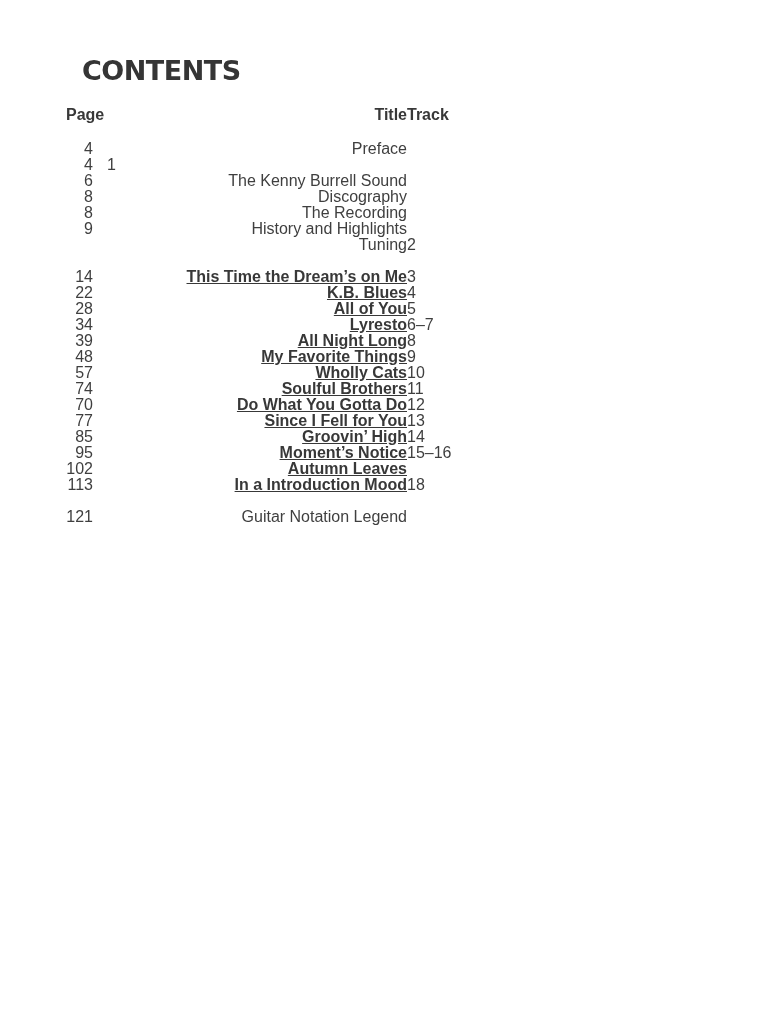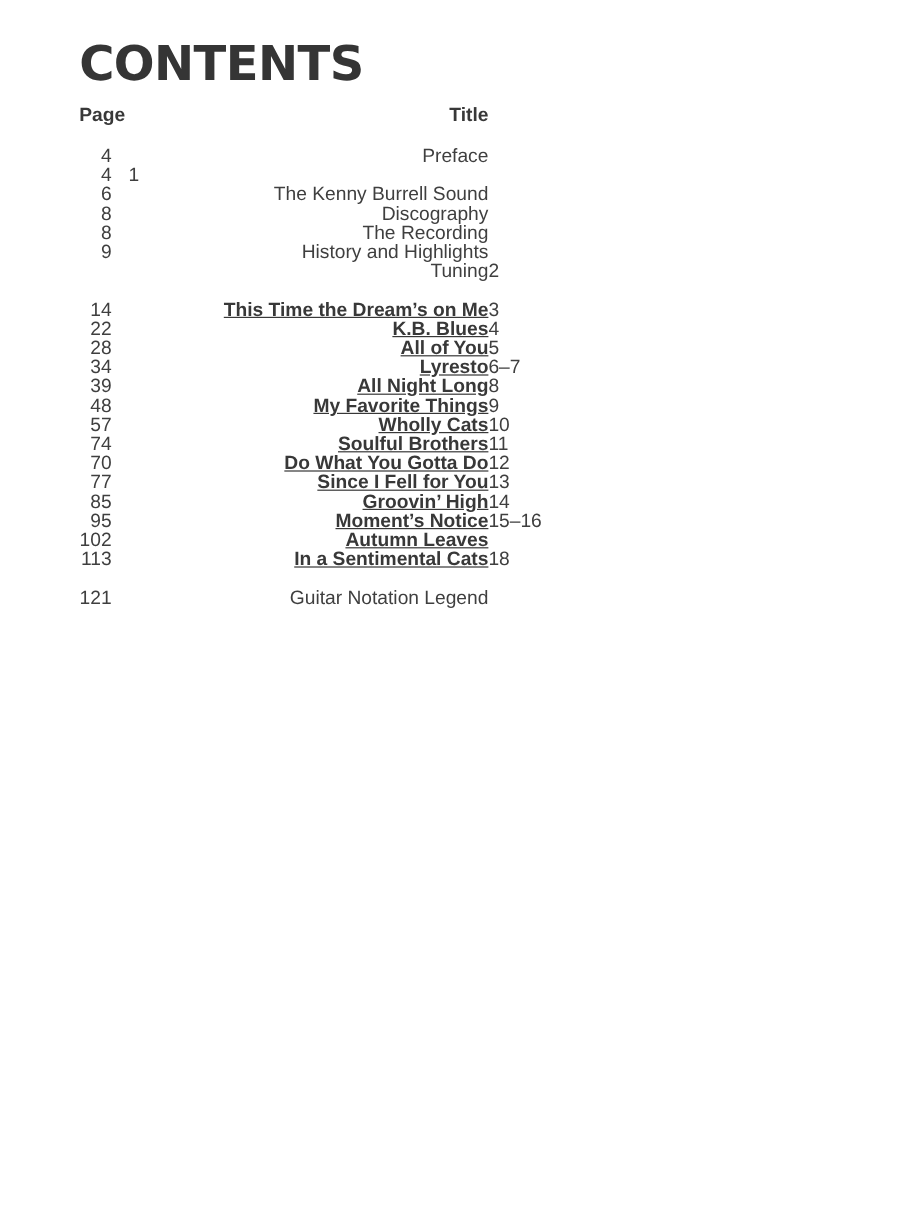--- a/index.html
+++ b/index.html
@@ -12,24 +12,24 @@
     width: 768px;
     height: 1024px;
     background: #ffffff;
     overflow: hidden;
     font-family: "Liberation Sans", sans-serif;
     color: #3f3f3f;
     box-sizing: border-box;
     padding: 34px 40px 0 66px;
   }
   .page-title {
-    margin: 0;
+    margin: 16px;
     font-family: "DejaVu Sans", "Liberation Sans", sans-serif;
     font-weight: bold;
-    font-size: 40px;
+    font-size: 27px;
     line-height: 41px;
     letter-spacing: -0.5px;
     color: #353535;
   }
   .toc {
     font-size: 16px;
     line-height: 16px;
   }
   .toc-row {
     display: grid;
@@ -73,20 +73,21 @@
 </head>
 <body>
 
 <div class="page">
   <h1 class="page-title">CONTENTS</h1>
 
   <div class="toc">
     <div class="toc-row header-row">
       <div class="cell-page">Page</div>
       <div class="cell-title">Title</div>
+      <div class="cell-track">Track</div>
     </div>
 
     <div id="toc-sections">
         <div class="toc-section first">
           <div class="toc-row">
             <div class="cell-page">4</div>
             <div class="cell-title">Preface</div>
             <div class="cell-track"></div>
           </div>
           <div class="toc-row">
@@ -179,21 +180,21 @@
             <div class="cell-page">95</div>
             <div class="cell-title">Moment’s Notice</div>
             <div class="cell-track">15–16</div>
           </div>
           <div class="toc-row">
             <div class="cell-page">102</div>
             <div class="cell-title">Autumn Leaves</div>
           </div>
           <div class="toc-row">
             <div class="cell-page">113</div>
-            <div class="cell-title">In a Sentimental Cats</div>
+            <div class="cell-title">In a Introduction Mood</div>
             <div class="cell-track">18</div>
           </div>
         </div>
         <div class="toc-section">
           <div class="toc-row">
             <div class="cell-page">121</div>
             <div class="cell-title">Guitar Notation Legend</div>
             <div class="cell-track"></div>
           </div>
         </div>

